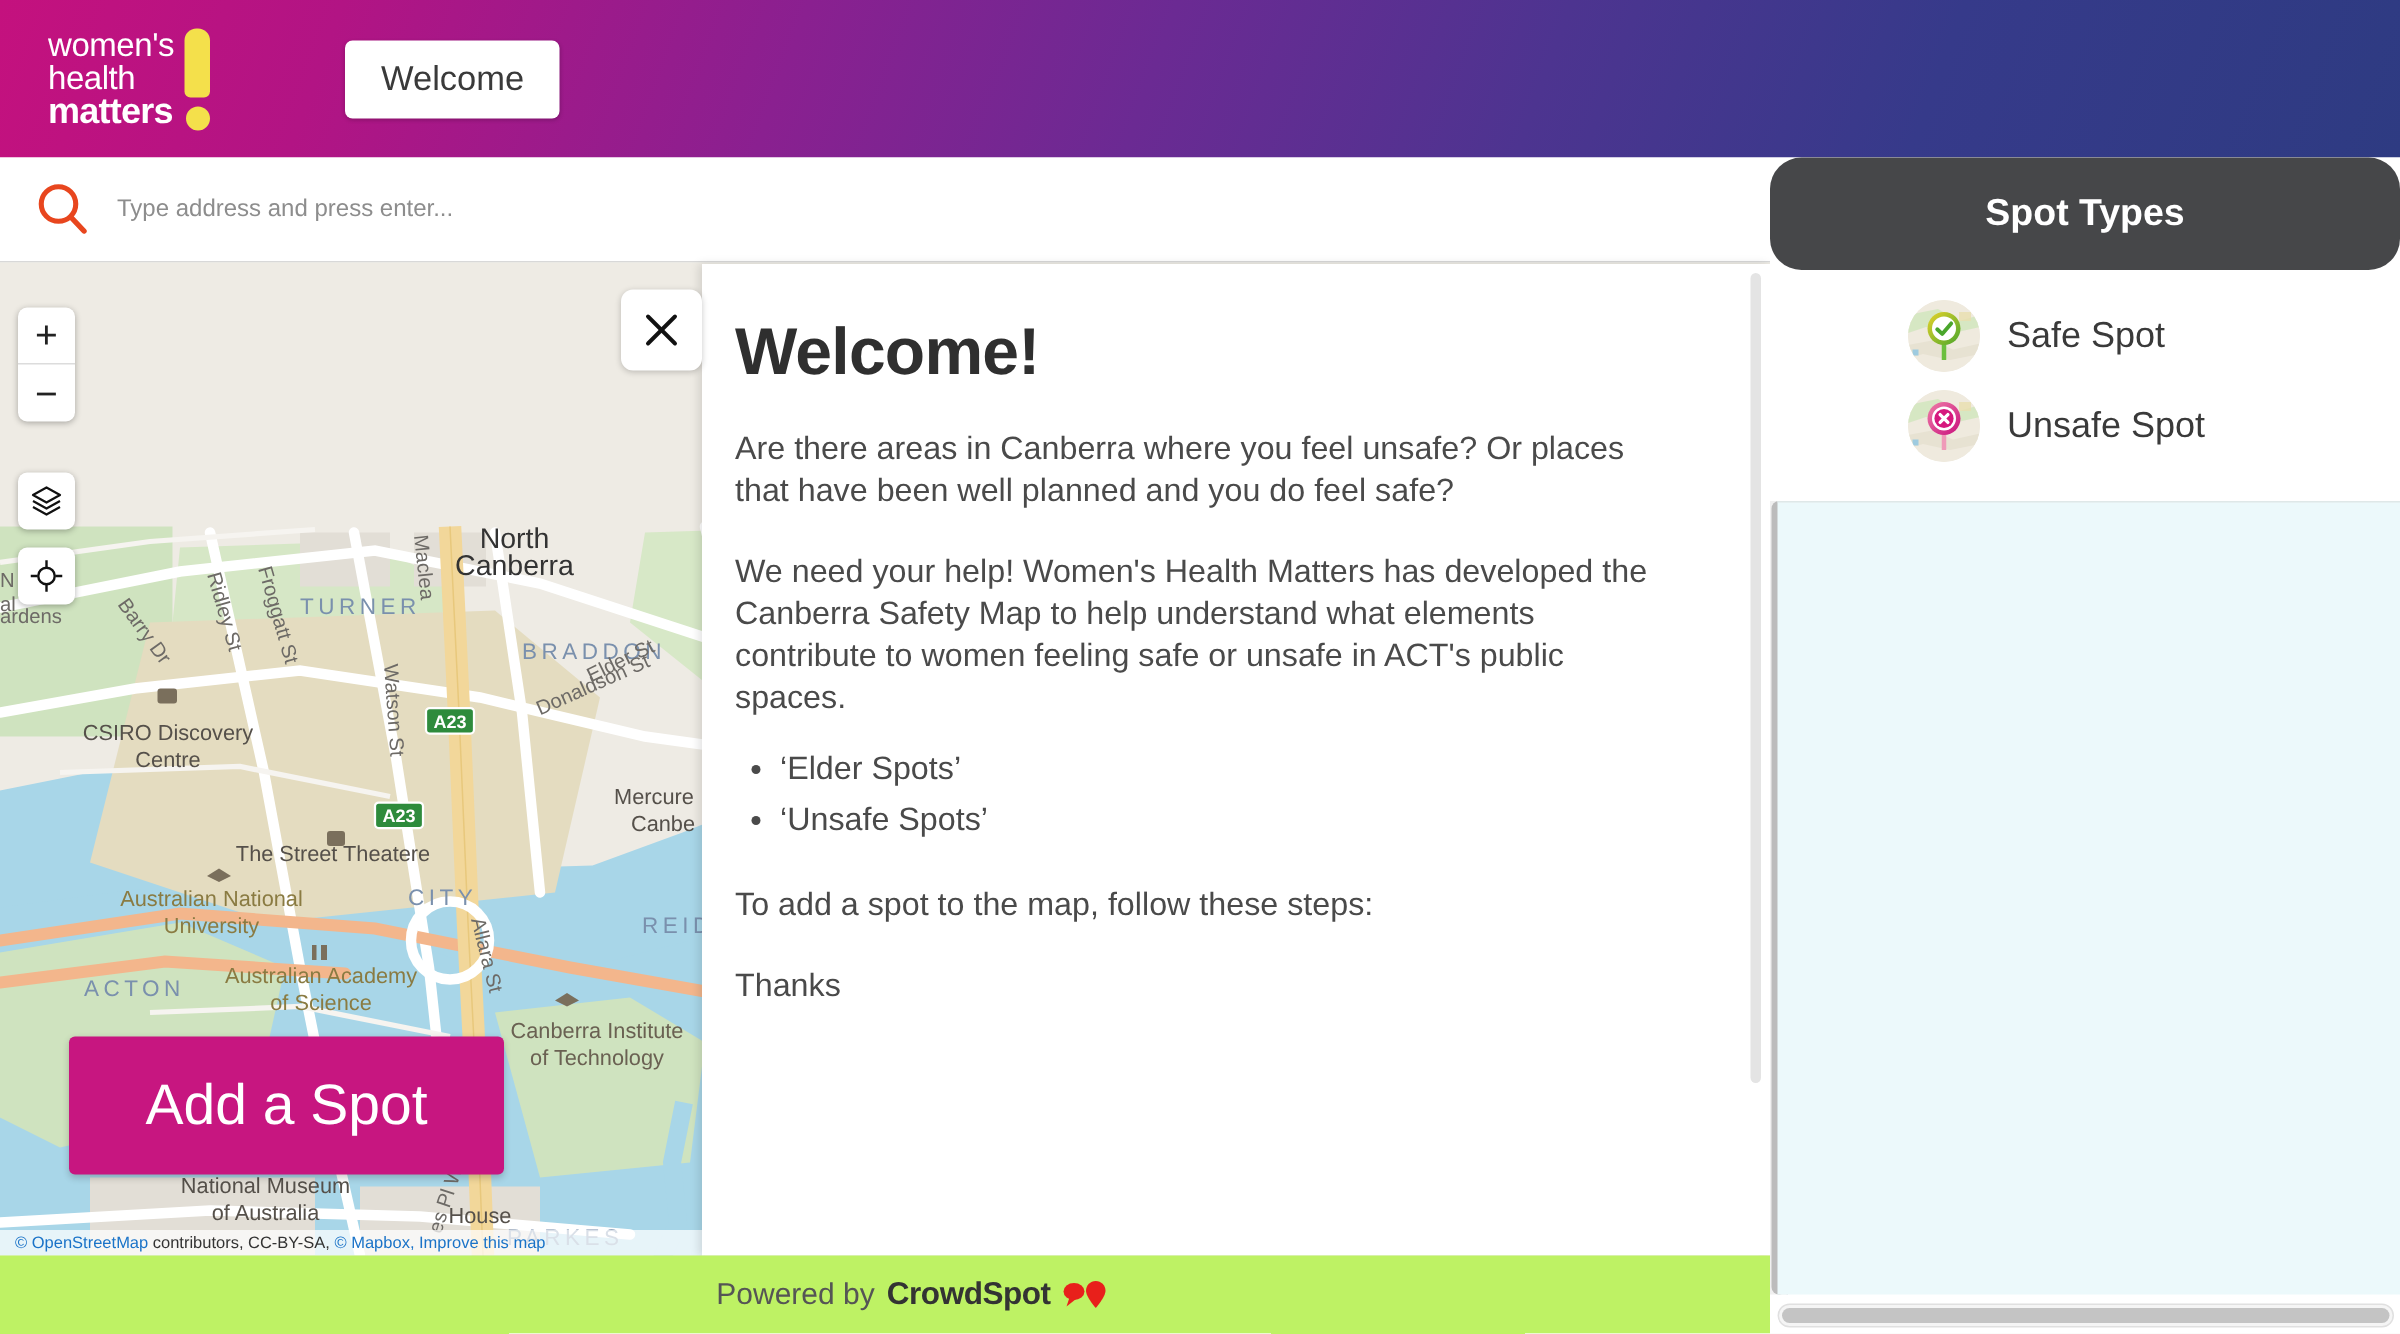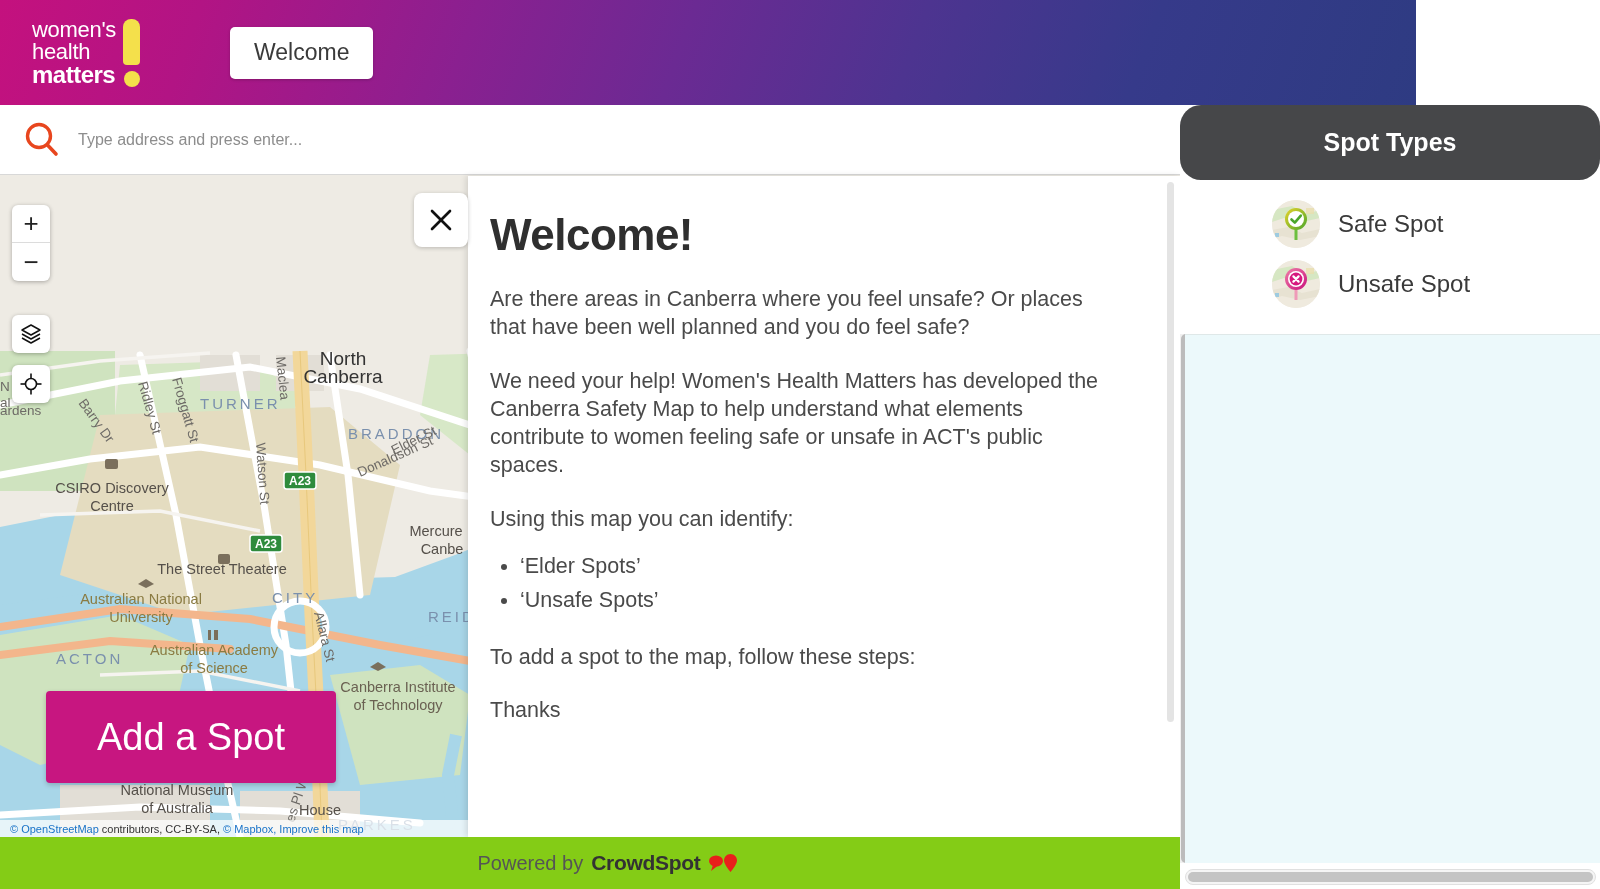--- a/index.html
+++ b/index.html
@@ -5,21 +5,21 @@
   * { box-sizing: border-box; margin: 0; padding: 0; }
   html, body {
     width: 1600px; height: 889px;
     font-family: "Liberation Sans", sans-serif;
     overflow: hidden; background: #fff;
   }
   #app { position: relative; width: 1600px; height: 889px; }
 
   
   .header {
-    position: absolute; left: 0; top: 0; width: 1416px; height: 105px;
+    position: absolute; left: 0; top: 0; width: 1600px; height: 105px;
     background: linear-gradient(110deg, #c4117e 0%, #b21484 14%, #8a2090 33%,
                 #6b2a93 48%, #4d3490 64%, #363a8a 80%, #2e3b82 100%);
     display: flex; align-items: center; overflow: hidden;
   }
   .logo { display: flex; align-items: center; margin-left: 32px; height: 105px; }
   .logo-words {
     color: #fff; line-height: 1.0; letter-spacing: -0.3px;
     font-family: "Liberation Sans", sans-serif;
   }
   .logo-words div { font-size: 22px; font-weight: 500; }
@@ -170,21 +170,21 @@
     background: #f5f5f5; border: 1px solid #e0e0e0; border-radius: 8px;
   }
   .panel-hscroll .thumb {
     position: absolute; left: 2px; top: 2px; right: 2px; height: 10px;
     background: #c4c4c4; border-radius: 6px;
   }
 
   
   .footer {
     position: absolute; left: 0; top: 837px; width: 1180px; height: 52px;
-    background: #84cc16; display: flex; align-items: center;
+    background: #bef264; display: flex; align-items: center;
     justify-content: center; gap: 8px; padding-left: 36px;
   }
   .footer-text { font-size: 20px; color: #555; }
   .footer-brand { font-size: 21px; font-weight: bold; color: #333; letter-spacing: -0.3px; }
 </style>
 </head>
 <body>
 
 <div id="app">
 
@@ -403,21 +403,20 @@
       <a>© Mapbox,</a>
       <a>Improve this map</a>
     </div>
   </div>
 
   <div class="modal">
     <div class="modal-body">
       <h1>Welcome!</h1>
       <p>Are there areas in Canberra where you feel unsafe? Or places that have been well planned and you do feel safe?</p>
       <p>We need your help! Women's Health Matters has developed the Canberra Safety Map to help understand what elements contribute to women feeling safe or unsafe in ACT's public spaces.</p>
-      <p>Using this map you can identify:</p>
       <ul>
         <li>‘Elder Spots’</li>
         <li>‘Unsafe Spots’</li>
       </ul>
       <p>To add a spot to the map, follow these steps:</p>
       <p>Thanks</p>
     </div>
     <div class="modal-scrollbar"></div>
   </div>
 

